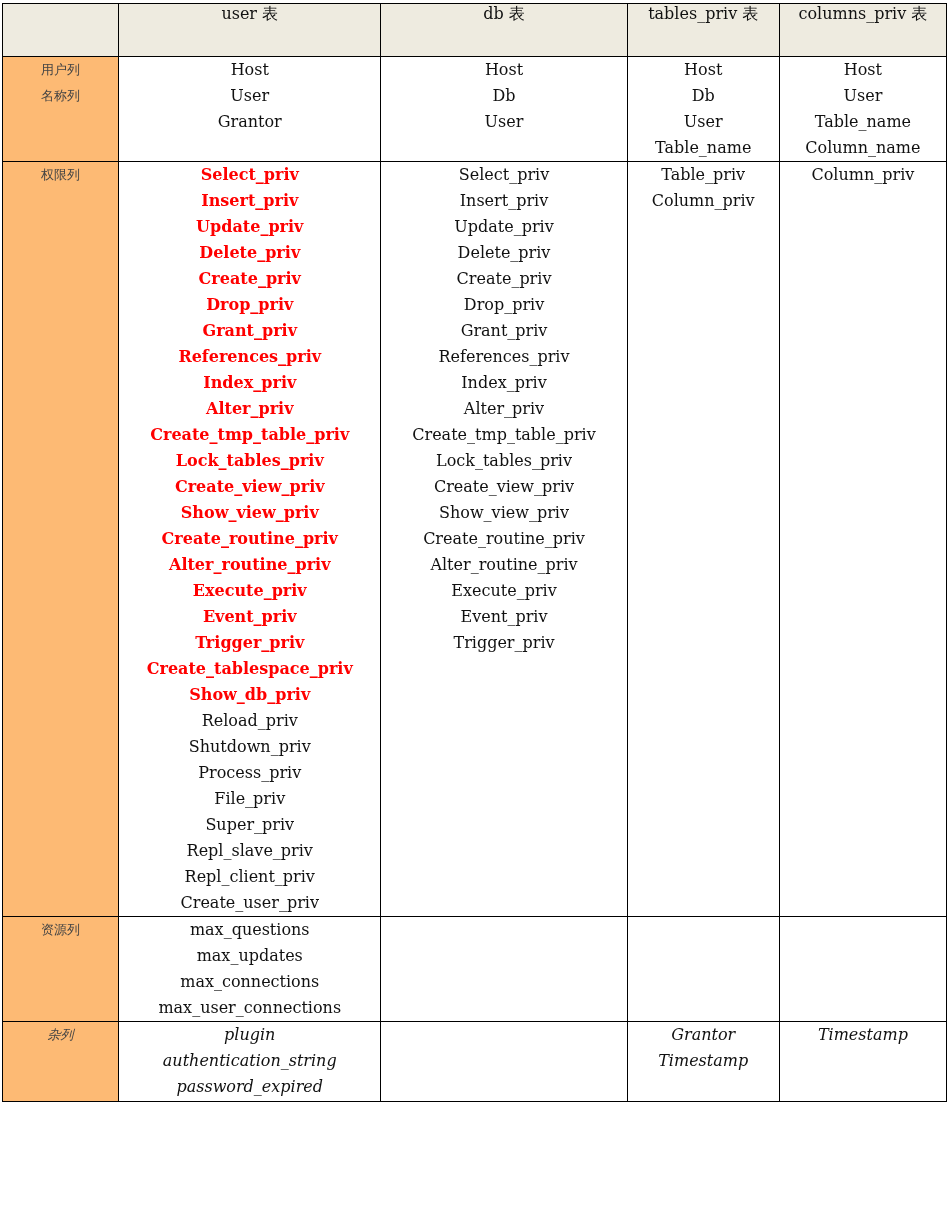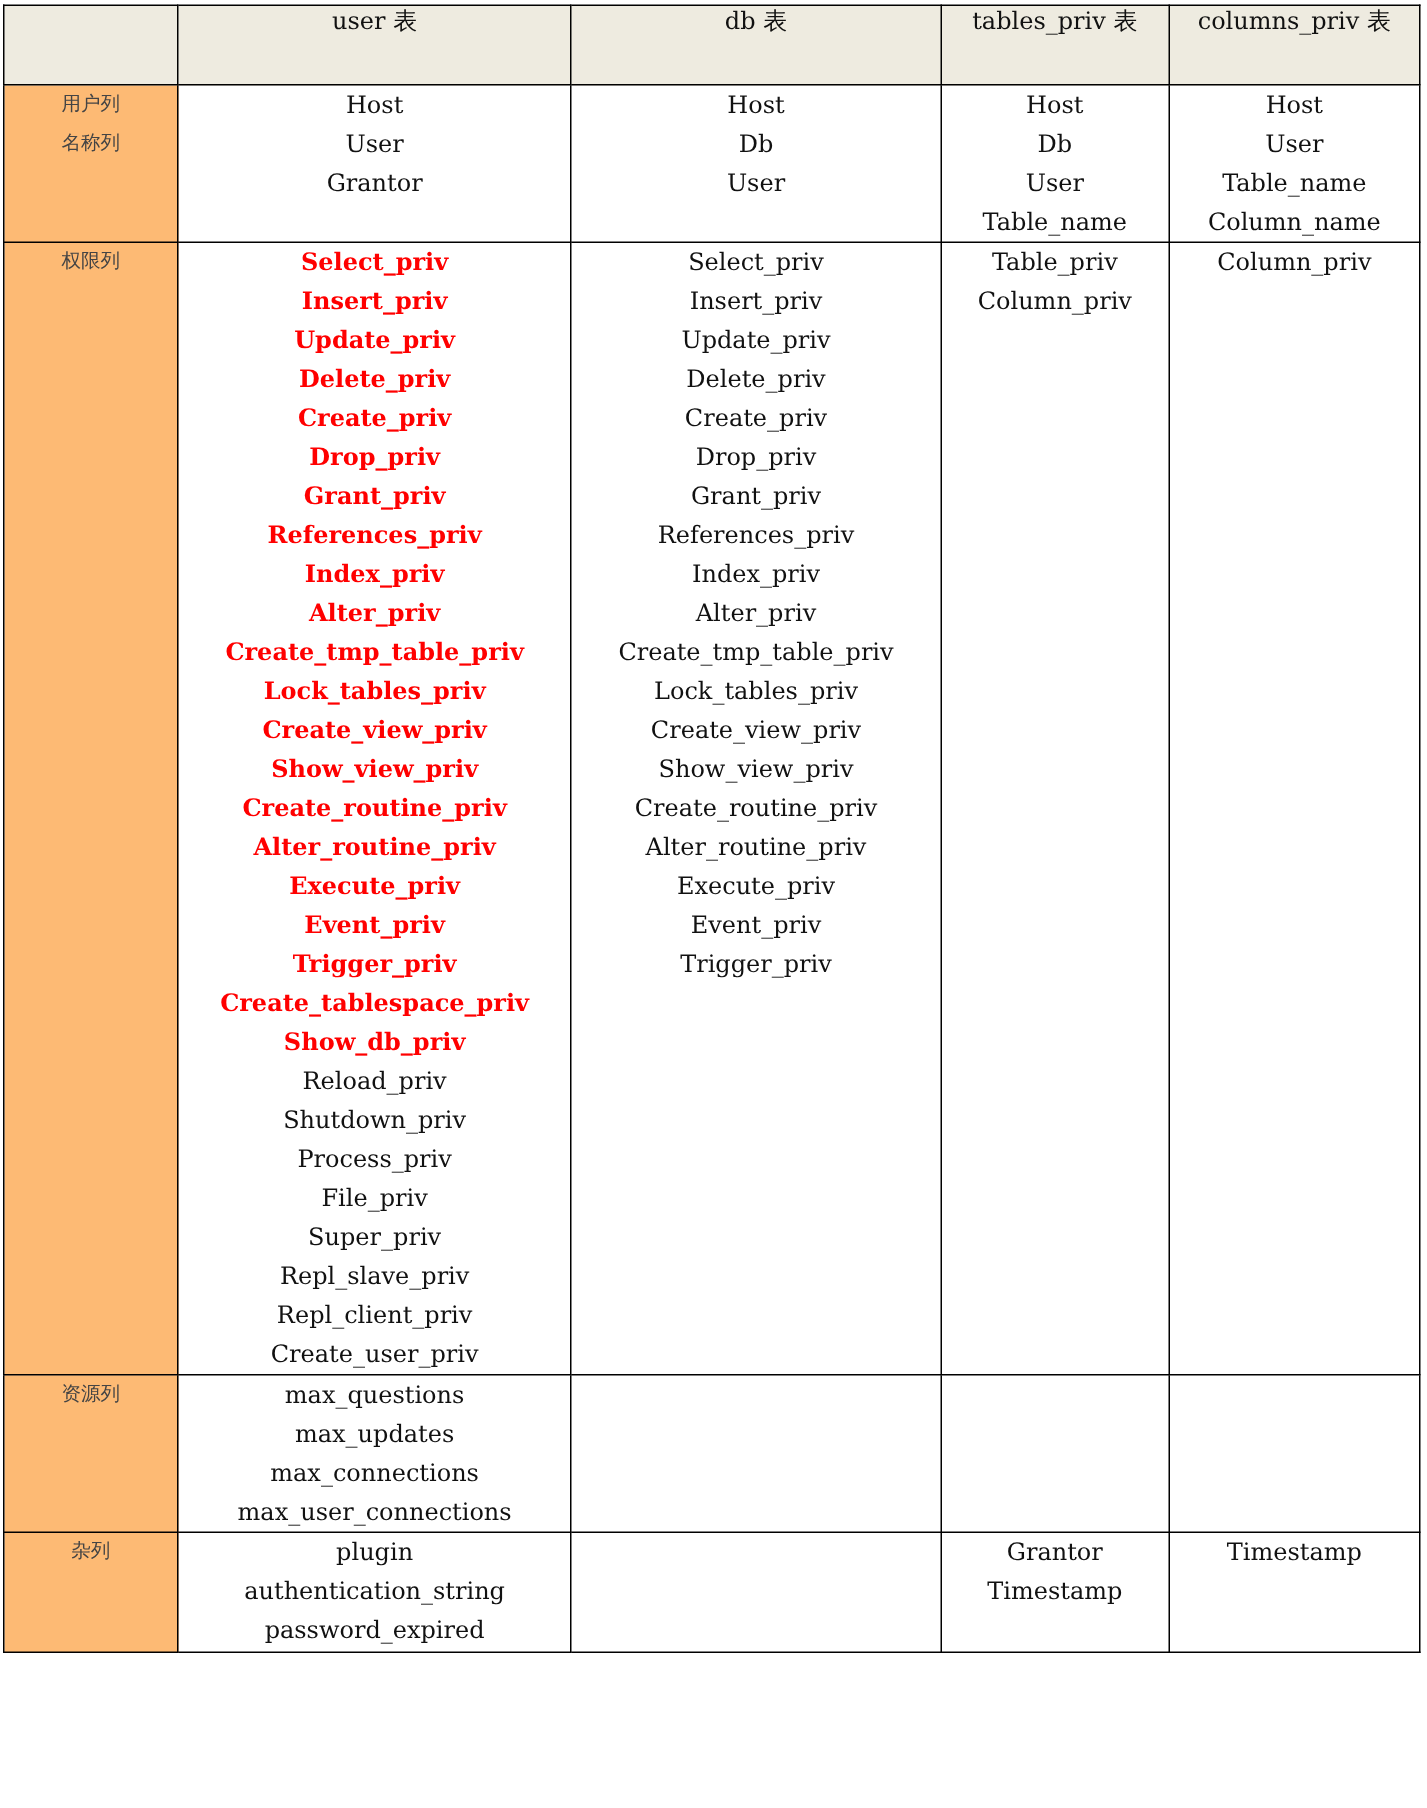--- a/index.html
+++ b/index.html
@@ -138,21 +138,21 @@
         <td class="cell-pad">
           <div class="line">max_questions</div>
           <div class="line">max_updates</div>
           <div class="line">max_connections</div>
           <div class="line">max_user_connections</div>
         </td>
         <td class="cell-pad"></td>
         <td class="cell-pad"></td>
         <td class="cell-pad"></td>
       </tr>
-      <tr style="height: 80px;">
+      <tr style="height: 80px; font-style: italic;">
         <td class="label">
           <div>杂列</div>
         </td>
         <td class="cell-pad">
           <div class="line">plugin</div>
           <div class="line">authentication_string</div>
           <div class="line">password_expired</div>
         </td>
         <td class="cell-pad"></td>
         <td class="cell-pad">

